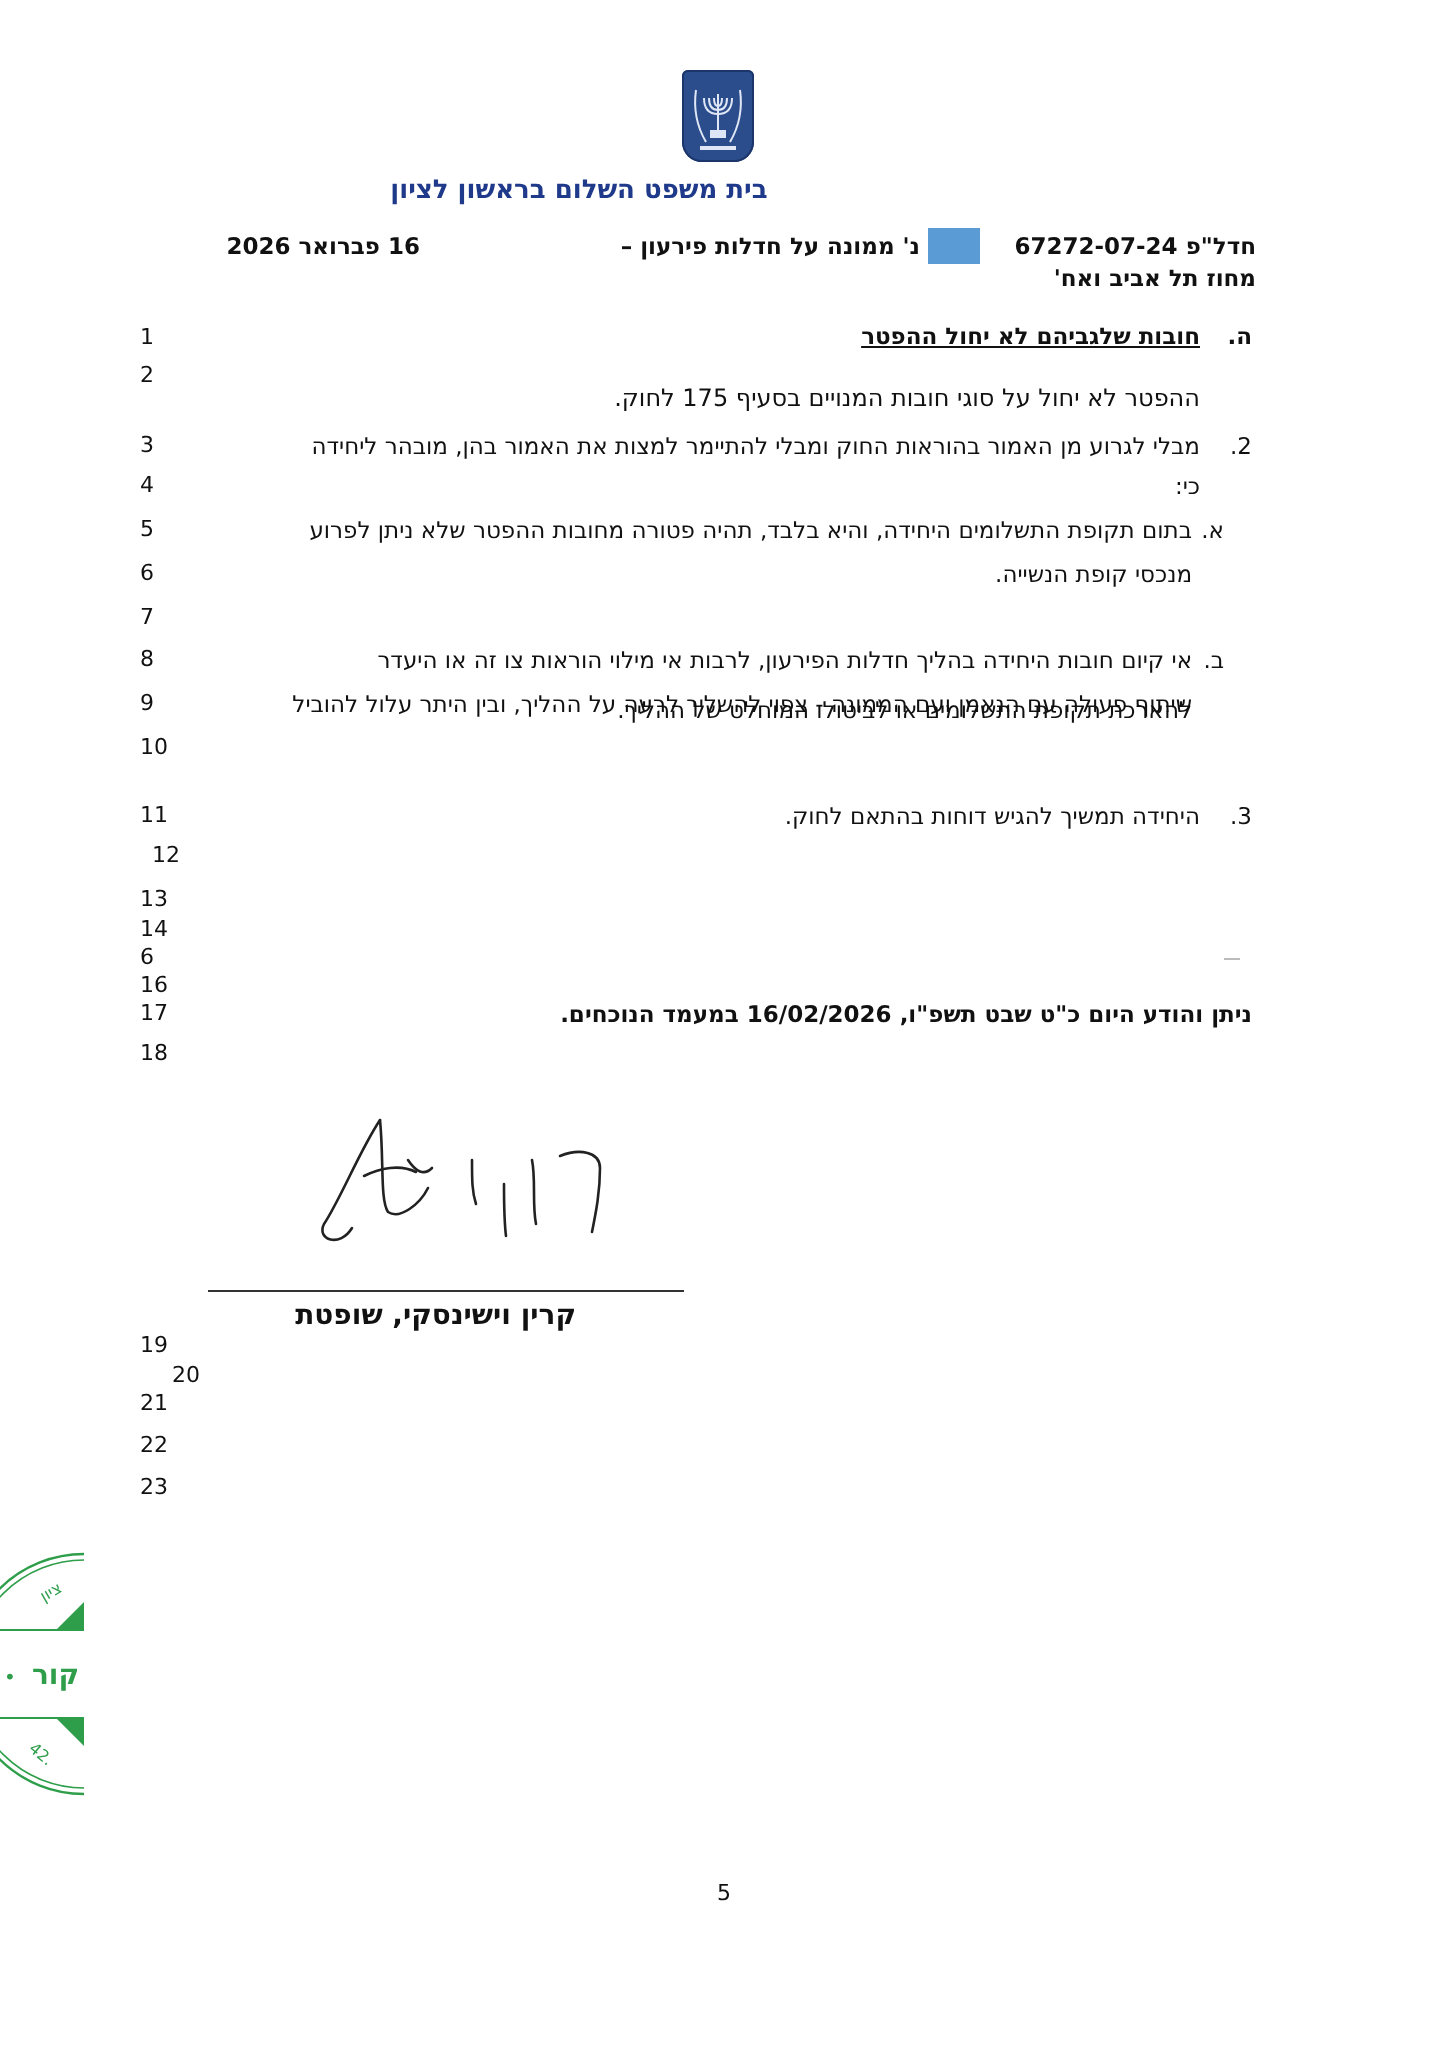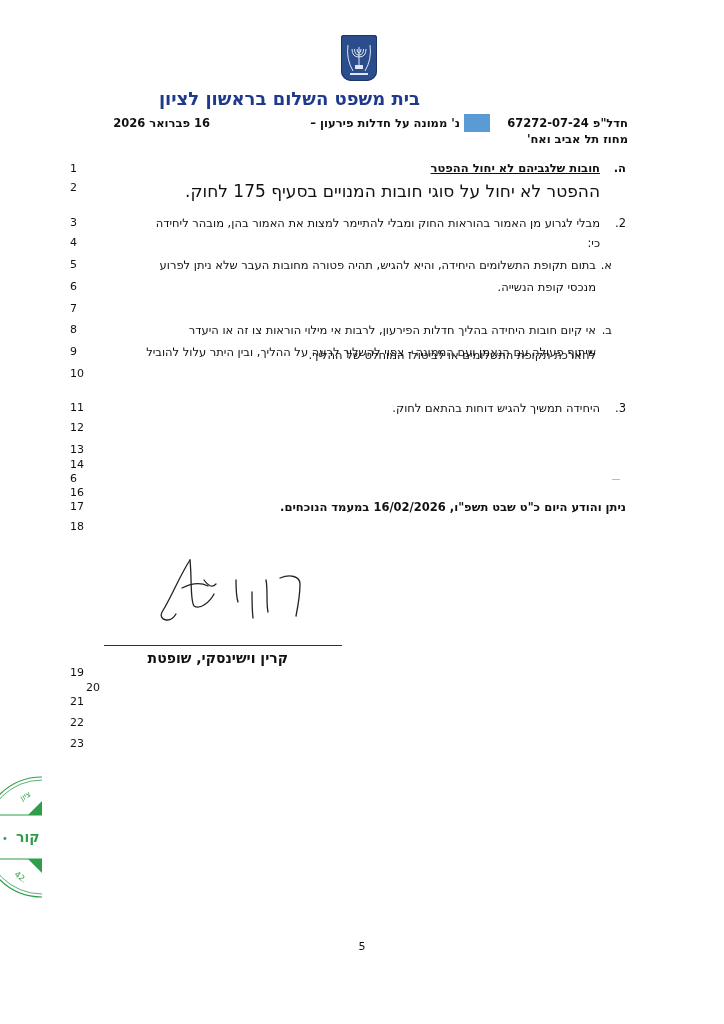--- a/index.html
+++ b/index.html
@@ -11,21 +11,21 @@
     .abs { position: absolute; }
     .rtl { direction: rtl; unicode-bidi: plaintext; white-space: nowrap; }
     .emblem {
       left: 341px; top: 35px; width: 36px; height: 46px;
       background: #2b4d8c; border-radius: 3px 3px 10px 10px;
       box-shadow: 0 0 0 1px #1c356a inset;
     }
     .emblem svg { width: 36px; height: 46px; display: block; }
     .court-name {
       top: 88px; left: 0; width: 579px; text-align: center;
-      font-size: 18px; font-weight: bold; color: #1f3a8a; direction: rtl;
+      font-size: 13px; font-weight: bold; color: #1f3a8a; direction: rtl;
     }
     .header-line { font-size: 11.5px; font-weight: bold; }
     .redact { left: 464px; top: 114px; width: 26px; height: 18px; background: #5b9bd5; }
     .line-num { left: 70px; width: 20px; font-size: 11px; color: #111; text-align: left; }
     .marker { font-size: 11.5px; }
     .bold { font-weight: bold; }
     .underline { text-decoration: underline; }
     .sig-line { left: 104px; top: 645px; width: 238px; height: 1px; background: #333; }
     .page-num { left: 0; width: 724px; top: 940px; text-align: center; font-size: 11px; }
     .stamp { left: -70px; top: 775px; width: 112px; height: 125px; overflow: hidden; }
@@ -59,43 +59,43 @@
 <div class="abs line-num" style="top:181px;">2</div>
 <div class="abs line-num" style="top:216px;">3</div>
 <div class="abs line-num" style="top:236px;">4</div>
 <div class="abs line-num" style="top:258px;">5</div>
 <div class="abs line-num" style="top:280px;">6</div>
 <div class="abs line-num" style="top:302px;">7</div>
 <div class="abs line-num" style="top:323px;">8</div>
 <div class="abs line-num" style="top:345px;">9</div>
 <div class="abs line-num" style="top:367px;">10</div>
 <div class="abs line-num" style="top:401px;">11</div>
-<div class="abs line-num" style="top:421px;">12</div>
+<div class="abs line-num" style="top:421px;text-align:right;">12</div>
 <div class="abs line-num" style="top:443px;">13</div>
 <div class="abs line-num" style="top:458px;">14</div>
 <div class="abs line-num" style="top:472px;">6</div>
 <div class="abs line-num" style="top:486px;">16</div>
 <div class="abs line-num" style="top:500px;">17</div>
 <div class="abs line-num" style="top:520px;">18</div>
 <div class="abs line-num" style="top:666px;">19</div>
 <div class="abs line-num" style="top:681px;margin-left:16px;">20</div>
 <div class="abs line-num" style="top:695px;">21</div>
 <div class="abs line-num" style="top:716px;">22</div>
 <div class="abs line-num" style="top:737px;">23</div>
 
 <div class="abs marker bold rtl" style="right:98px; top:161px;">ה.</div>
 <div class="abs bold underline rtl" style="right:124px; top:161px; font-size:11.5px;">חובות שלגביהם לא יחול ההפטר</div>
-<div class="abs rtl" style="right:124px; top:181px; font-size:17px;">ההפטר לא יחול על סוגי חובות המנויים בסעיף 175 לחוק.</div>
+<div class="abs rtl" style="right:124px; top:192px; font-size:12px;">ההפטר לא יחול על סוגי חובות המנויים בסעיף 175 לחוק.</div>
 
 <div class="abs marker rtl" style="right:98px; top:216px;">.2</div>
 <div class="abs rtl" style="right:124px; top:216px; font-size:11.5px;">מבלי לגרוע מן האמור בהוראות החוק ומבלי להתיימר למצות את האמור בהן, מובהר ליחידה</div>
 <div class="abs rtl" style="right:124px; top:236px; font-size:11.5px;">כי:</div>
 
 <div class="abs marker rtl" style="right:112px; top:258px;">א.</div>
-<div class="abs rtl" style="right:128px; top:258px; font-size:11.5px;">בתום תקופת התשלומים היחידה, והיא להגיש, תהיה פטורה מחובות העבר שלא ניתן לפרוע</div>
+<div class="abs rtl" style="right:128px; top:258px; font-size:11.5px;">בתום תקופת התשלומים היחידה, והיא בלבד, תהיה פטורה מחובות ההפטר שלא ניתן לפרוע</div>
 <div class="abs rtl" style="right:128px; top:280px; font-size:11.5px;">מנכסי קופת הנשייה.</div>
 
 <div class="abs marker rtl" style="right:112px; top:323px;">ב.</div>
 <div class="abs rtl" style="right:128px; top:323px; font-size:11.5px;">אי קיום חובות היחידה בהליך חדלות הפירעון, לרבות אי מילוי הוראות צו זה או היעדר</div>
 <div class="abs rtl" style="right:128px; top:345px; font-size:11.5px;">שיתוף פעולה עם הנאמן ועם הממונה - צפוי להשליך לרעה על ההליך, ובין היתר עלול להוביל</div>
 <div class="abs rtl" style="right:128px; top:348px; font-size:11.5px;">להארכת תקופת התשלומים או לביטולו המוחלט של ההליך.</div>
 
 <div class="abs marker rtl" style="right:98px; top:401px;">.3</div>
 <div class="abs rtl" style="right:124px; top:401px; font-size:11.5px;">היחידה תמשיך להגיש דוחות בהתאם לחוק.</div>
 

